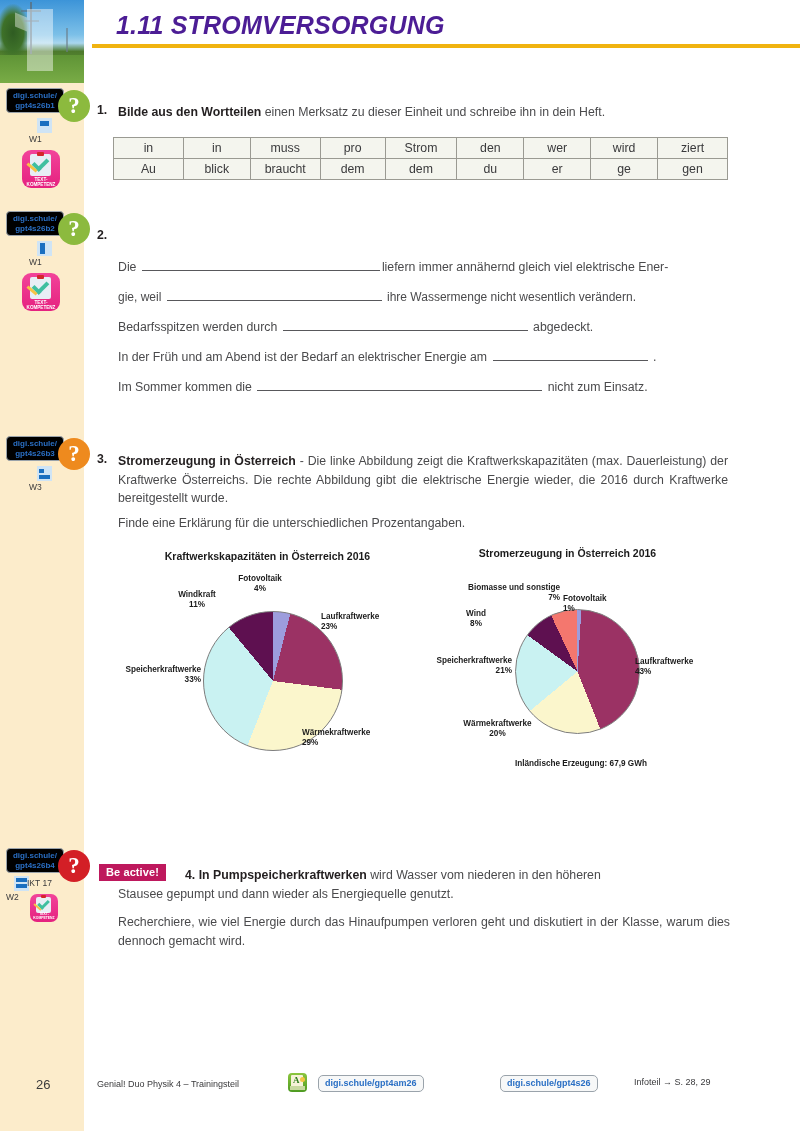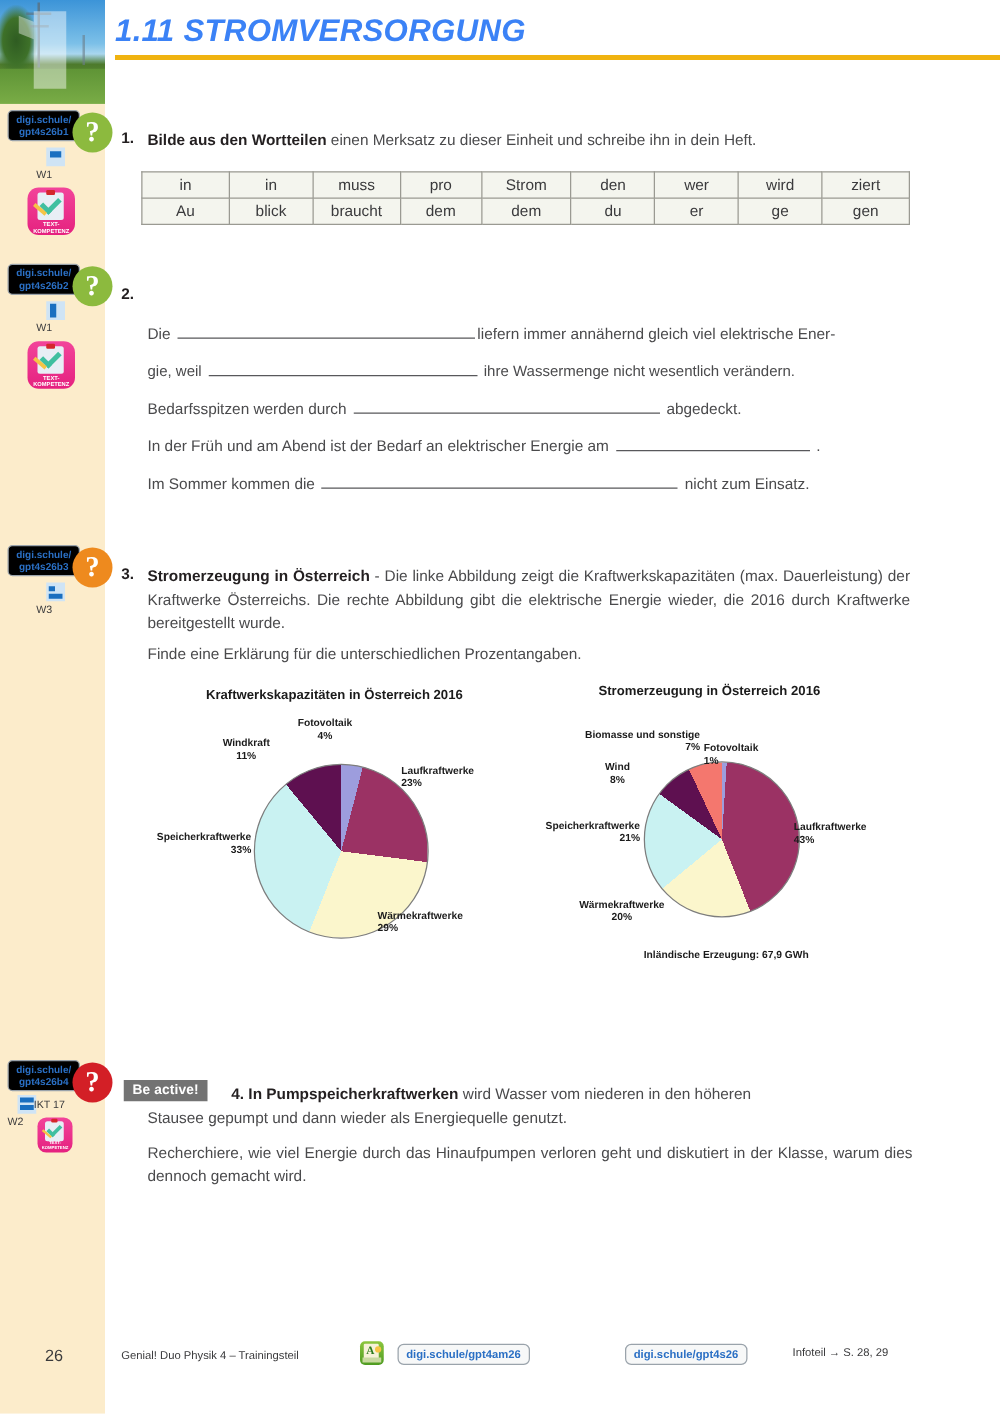--- a/index.html
+++ b/index.html
@@ -65,23 +65,24 @@
     transform: skewY(22deg);
   }
 
   
   .title-wrap {
     position: absolute; left: 92px; top: 10px; width: 700px;
   }
   .title {
     font-size: 25px; font-weight: bold; font-style: italic;
     letter-spacing: .2px;
-    color: #3b82f6;
+    color: #4c1d95;
     line-height: 30px;
     white-space: nowrap;
+    margin-left: 24px;
   }
   .title-rule {
     position: absolute; left: 92px; top: 44px;
     width: 708px; height: 4px; background: #f0b310;
   }
 
   .exno {
     position: absolute;
     font-size: 12.3px; color: #231f20; font-weight: bold;
   }
@@ -207,21 +208,21 @@
   }
   .plabel.c { text-align: center; }
   .plabel.r { text-align: right; }
   .pnote {
     position: absolute; font-size: 8.2px; font-weight: bold; color: #1b1b1b;
   }
 
   
   .beactive {
     position: absolute;
-    background: #737373; color: #ffffff;
+    background: #be185d; color: #ffffff;
     font-size: 11px; font-weight: bold;
     padding: 2px 7px 3px 7px;
     letter-spacing: .1px;
   }
 
   
   .pageno {
     position: absolute; left: 36px; top: 1077px;
     font-size: 13px; color: #3a3a3c;
   }
@@ -451,21 +452,21 @@
       <div class="pie" id="pie2" style="left: 85px; top: 48px; width: 125px; height: 125px; background: conic-gradient(rgb(157, 157, 221) 0deg, rgb(157, 157, 221) 3.6deg, rgb(155, 50, 100) 3.6deg, rgb(155, 50, 100) 158.4deg, rgb(251, 246, 204) 158.4deg, rgb(251, 246, 204) 230.4deg, rgb(201, 242, 242) 230.4deg, rgb(201, 242, 242) 306deg, rgb(94, 16, 80) 306deg, rgb(94, 16, 80) 334.8deg, rgb(244, 119, 110) 334.8deg, rgb(244, 119, 110) 360deg);"></div>
 
       <div class="plabel r" style="left:20px;top:22px;width:110px;">
         <span>Biomasse und sonstige</span><br>
         <span>7%</span>
       </div>
       <div class="plabel" style="left:133px;top:33px;">
         <span>Fotovoltaik</span><br>
         <span>1%</span>
       </div>
-      <div class="plabel c" style="left:38px;top:48px;width:52px;">
+      <div class="plabel c" style="left:20px;top:48px;width:52px;">
         <span>Wind</span><br>
         <span>8%</span>
       </div>
       <div class="plabel r" style="left:-14px;top:95px;width:96px;">
         <span>Speicherkraftwerke</span><br>
         <span>21%</span>
       </div>
       <div class="plabel" style="left:205px;top:96px;">
         <span>Laufkraftwerke</span><br>
         <span>43%</span>

